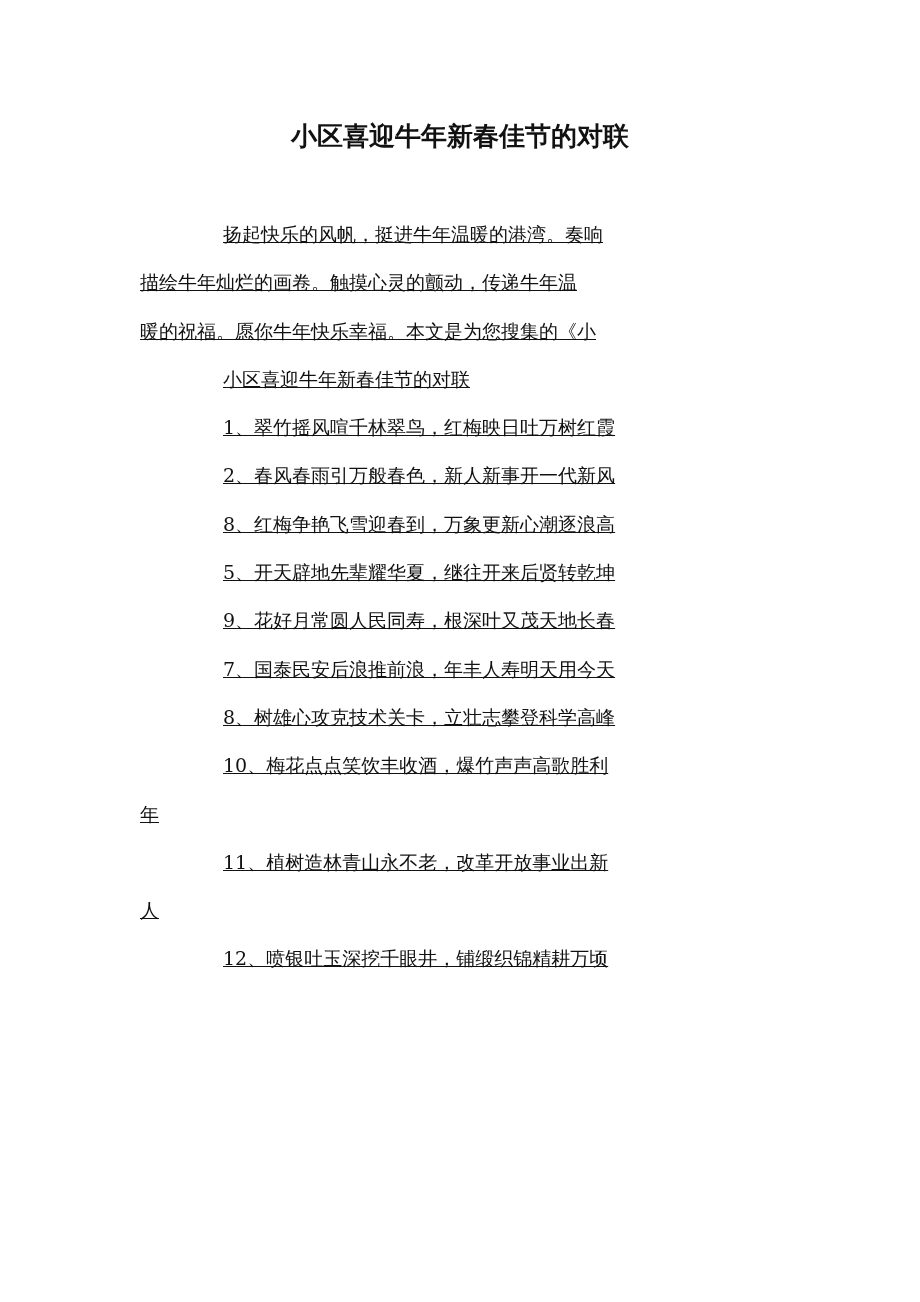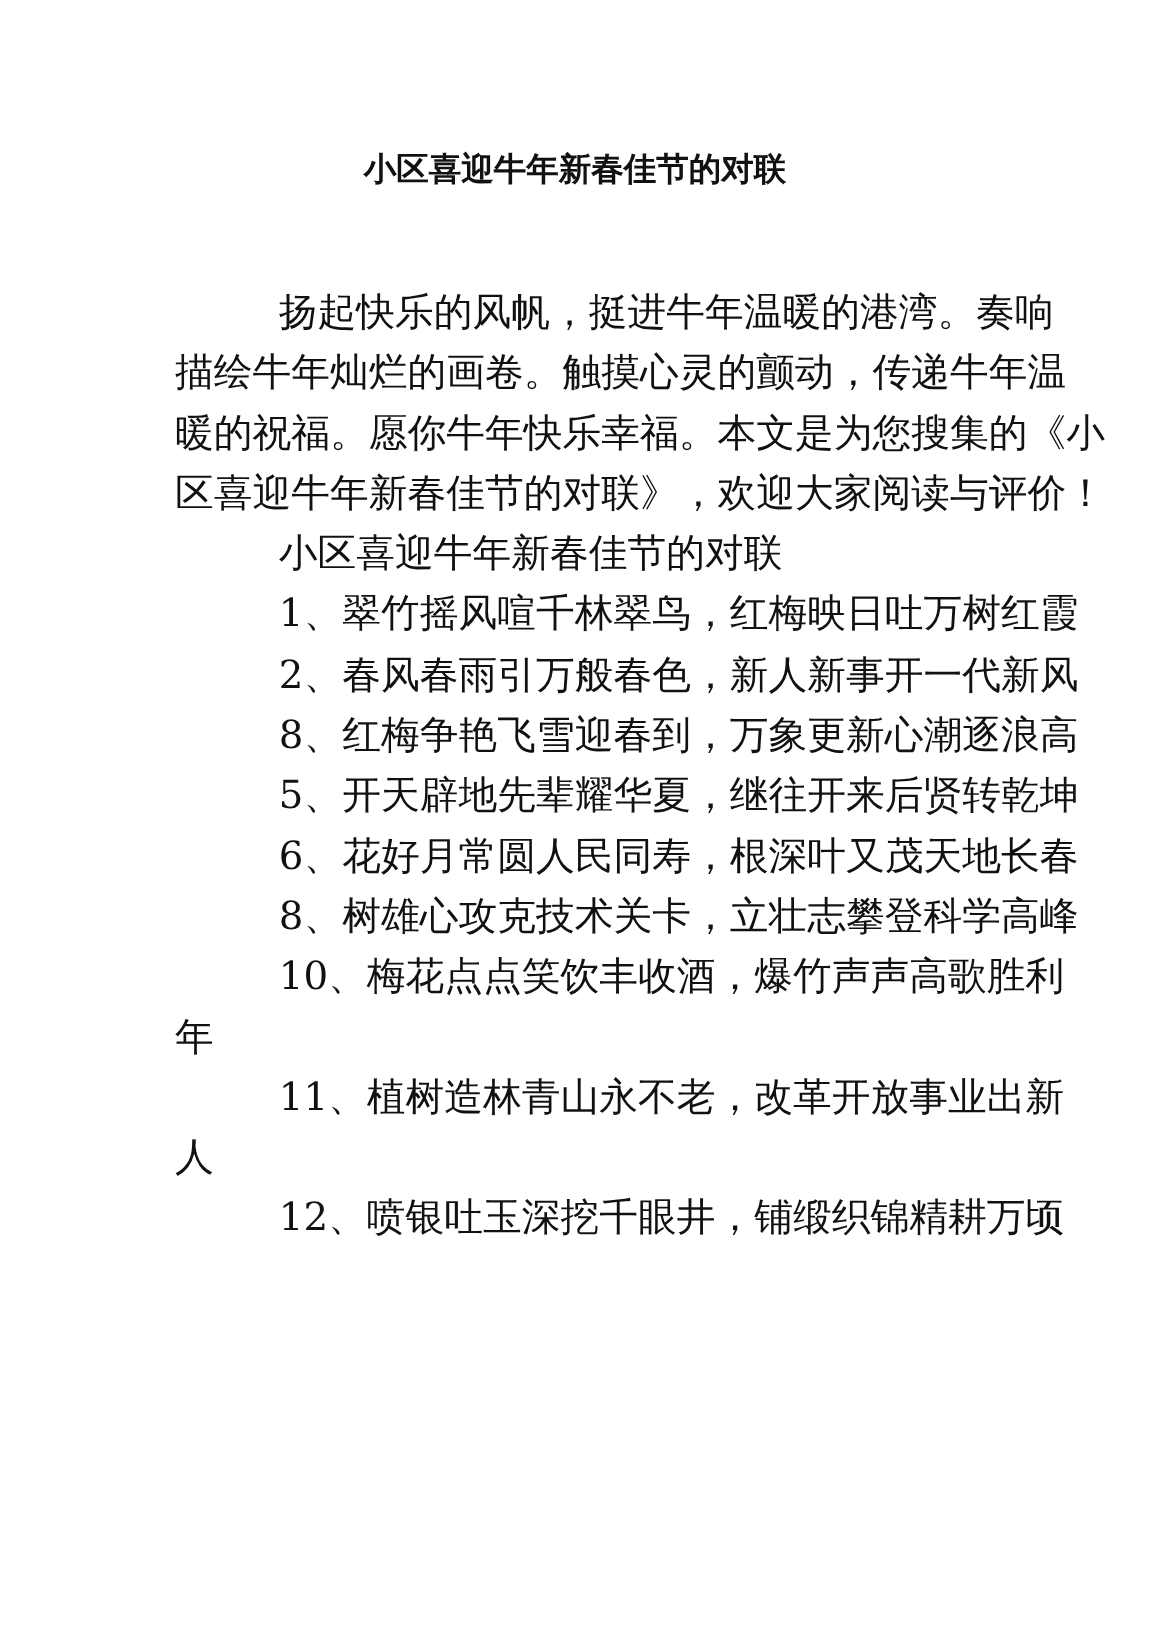--- a/index.html
+++ b/index.html
@@ -2,43 +2,43 @@
 <html><head>
   <meta charset="utf-8">
   <style>
     html, body { margin: 0; padding: 0; background: #ffffff; }
     body { width: 920px; height: 1302px; position: relative; overflow: hidden;
            font-family: "DejaVu Serif", "Liberation Serif", serif; color: #111; }
     .page { position: absolute; left: 0; top: 0; width: 920px; height: 1302px; border-radius: 27px; }
     .title { position: absolute; top: 116px; left: 0; width: 920px; text-align: center;
              font-family: "DejaVu Sans", "Liberation Sans", sans-serif; font-weight: bold;
              font-size: 26px; letter-spacing: 0px; line-height: 40px; }
-    .body-text { position: absolute; left: 140px; width: 640px; top: 226px;
-                 font-size: 31px; line-height: 48.3px; }
+    .body-text { position: absolute; left: 140px; width: 640px; top: 210px;
+                 font-size: 19px; line-height: 48.3px; text-decoration: underline; }
     .line { white-space: nowrap; height: 48.3px; overflow: visible; }
     .indent { padding-left: 83px; }
   </style>
 </head>
 <body>
 
 <div class="page">
   <div class="title">小区喜迎牛年新春佳节的对联</div>
 
   <div class="body-text">
     <div class="line indent">扬起快乐的风帆，挺进牛年温暖的港湾。奏响</div>
     <div class="line">描绘牛年灿烂的画卷。触摸心灵的颤动，传递牛年温</div>
     <div class="line">暖的祝福。愿你牛年快乐幸福。本文是为您搜集的《小</div>
-    <div class="line">区喜迎牛年新春佳节的对联》，欢迎大家阅读与评价！</div>
     <div class="line indent">小区喜迎牛年新春佳节的对联</div>
 
     <div class="line indent">1、翠竹摇风喧千林翠鸟，红梅映日吐万树红霞</div>
     <div class="line indent">2、春风春雨引万般春色，新人新事开一代新风</div>
     <div class="line indent">8、红梅争艳飞雪迎春到，万象更新心潮逐浪高</div>
     <div class="line indent">5、开天辟地先辈耀华夏，继往开来后贤转乾坤</div>
-    <div class="line indent">6、花好月常圆人民同寿，根深叶又茂天地长春</div>
+    <div class="line indent">9、花好月常圆人民同寿，根深叶又茂天地长春</div>
+    <div class="line indent">7、国泰民安后浪推前浪，年丰人寿明天用今天</div>
     <div class="line indent">8、树雄心攻克技术关卡，立壮志攀登科学高峰</div>
     <div class="line indent">10、梅花点点笑饮丰收酒，爆竹声声高歌胜利</div>
     <div class="line">年</div>
     <div class="line indent">11、植树造林青山永不老，改革开放事业出新</div>
     <div class="line">人</div>
     <div class="line indent">12、喷银吐玉深挖千眼井，铺缎织锦精耕万顷</div>
   </div>
 </div>
 
 </body></html>

